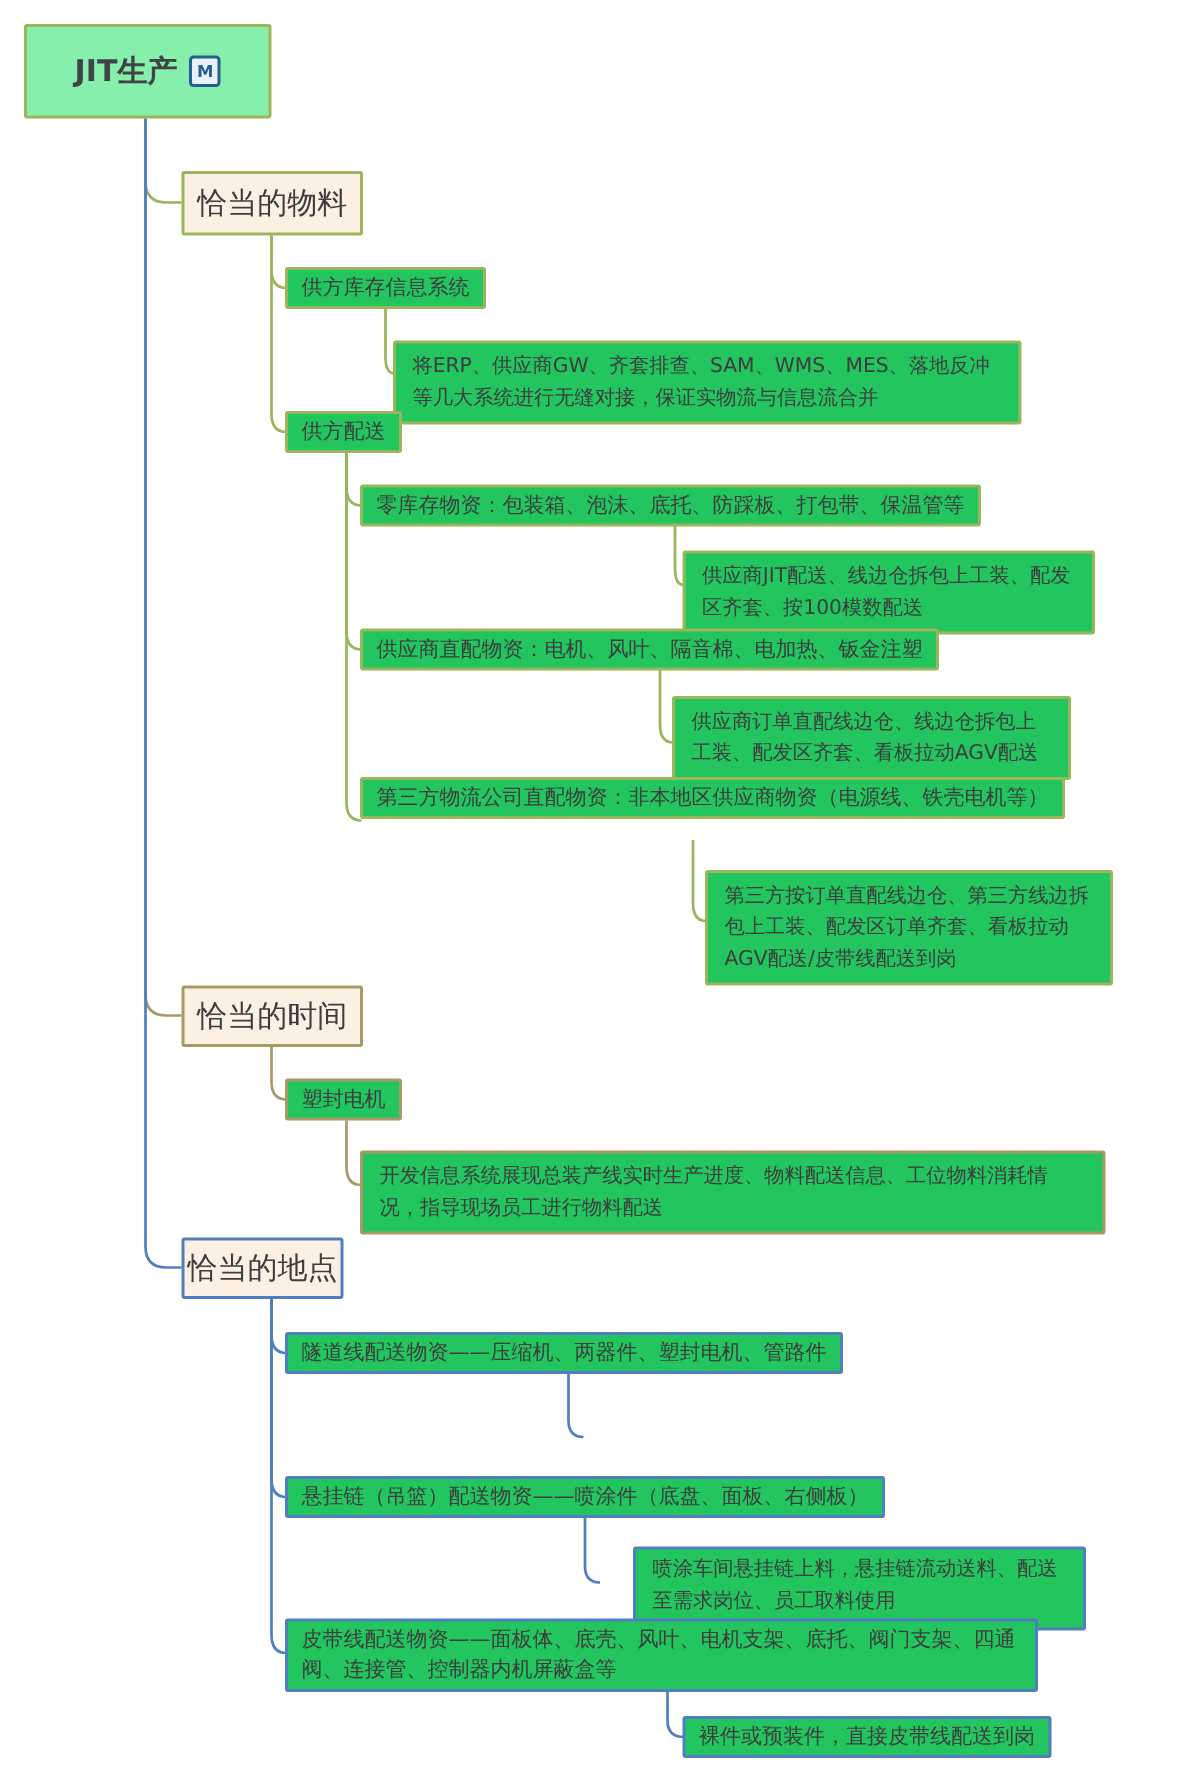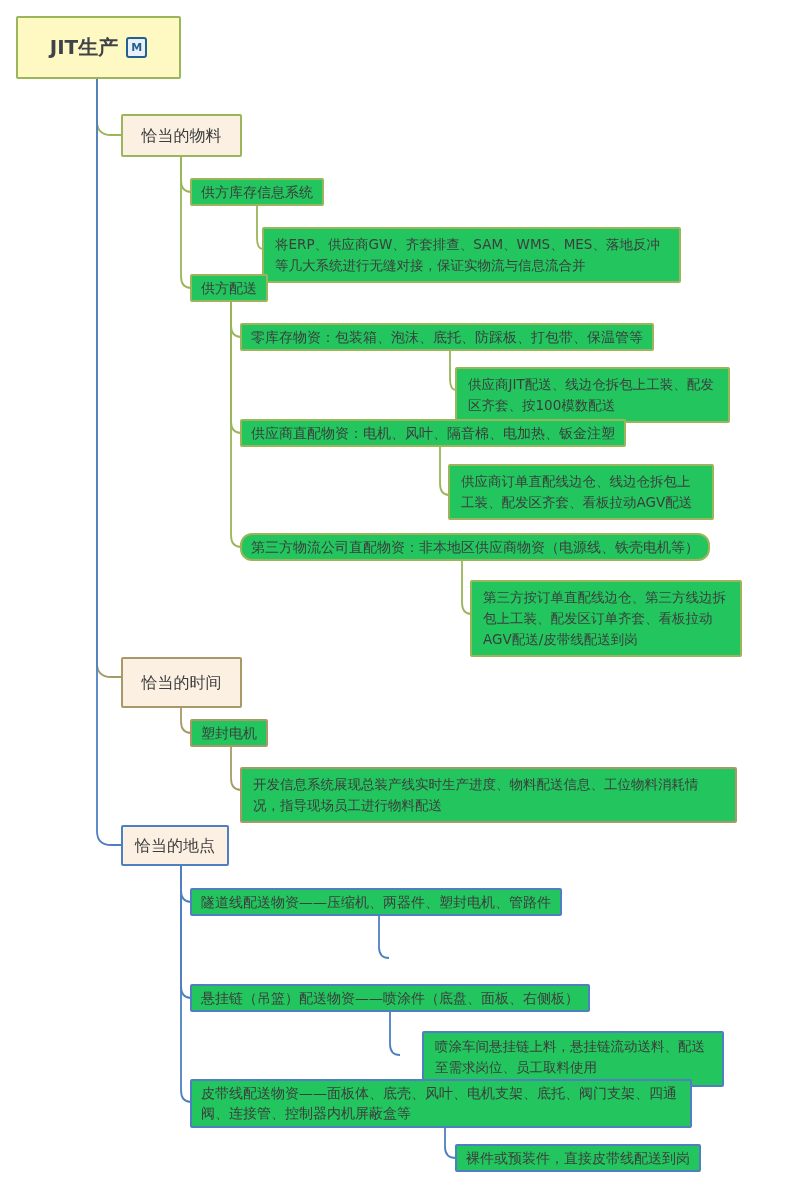--- a/index.html
+++ b/index.html
@@ -10,28 +10,28 @@
   .node{
     position:absolute;box-sizing:border-box;
     background:#22c55e;border:2px solid #9ab55a;border-radius:2px;
     color:#3d3d3d;font-size:14px;line-height:1.45;
     padding:2px 9px;white-space:nowrap;
   }
   .g{border-color:#9ab55a;}
   .t{border-color:#a89a68;}
   .b{border-color:#4f7fc1;}
   .topic{
-    background:#fcf0e3;font-size:16px;
+    background:#fcf0e3;font-size:20px;
     display:flex;align-items:center;justify-content:center;
     padding:6px 12px;
   }
   .note{white-space:normal;font-size:13.5px;padding:5px 11px;line-height:1.55;}
   .wrap{white-space:normal;}
   .root{
-    background:#fef9c3;border-color:#9ab55a;
+    background:#86efac;border-color:#9ab55a;
     font-size:20px;font-weight:bold;color:#3f4347;
     display:flex;align-items:center;justify-content:center;gap:8px;
   }
   .marker{
     display:inline-flex;align-items:center;justify-content:center;
     width:17px;height:17px;border:2px solid #24608f;border-radius:3px;
     background:#e8f1fa;color:#24608f;font-size:11px;font-weight:bold;line-height:1;
   }
 </style>
 </head>
@@ -80,25 +80,25 @@
   <div class="node g" style="left:190px;top:274px;">供方配送</div>
 
   <div class="node g" style="left:240px;top:323px;">零库存物资：包装箱、泡沫、底托、防踩板、打包带、保温管等</div>
 
   <div class="node note g" style="left:455px;top:367px;width:275px;">供应商JIT配送、线边仓拆包上工装、配发区齐套、按100模数配送</div>
 
   <div class="node g" style="left:240px;top:419px;">供应商直配物资：电机、风叶、隔音棉、电加热、钣金注塑</div>
 
   <div class="node note g" style="left:448px;top:464px;width:266px;">供应商订单直配线边仓、线边仓拆包上工装、配发区齐套、看板拉动AGV配送</div>
 
-  <div class="node g" style="left:240px;top:533px;border-radius:12px;">第三方物流公司直配物资：非本地区供应商物资（电源线、铁壳电机等）</div>
+  <div class="node g" style="left:240px;top:518px;">第三方物流公司直配物资：非本地区供应商物资（电源线、铁壳电机等）</div>
 
   <div class="node note g" style="left:470px;top:580px;width:272px;">第三方按订单直配线边仓、第三方线边拆包上工装、配发区订单齐套、看板拉动AGV配送/皮带线配送到岗</div>
 
-  <div class="node topic t" style="left:121px;top:657px;width:121px;height:51px;">恰当的时间</div>
+  <div class="node topic t" style="left:121px;top:657px;width:121px;height:41px;">恰当的时间</div>
 
   <div class="node t" style="left:190px;top:719px;">塑封电机</div>
 
   <div class="node note t" style="left:240px;top:767px;width:497px;">开发信息系统展现总装产线实时生产进度、物料配送信息、工位物料消耗情况，指导现场员工进行物料配送</div>
 
   <div class="node topic b" style="left:121px;top:825px;width:108px;height:41px;">恰当的地点</div>
 
   <div class="node b" style="left:190px;top:888px;">隧道线配送物资——压缩机、两器件、塑封电机、管路件</div>
 
 

